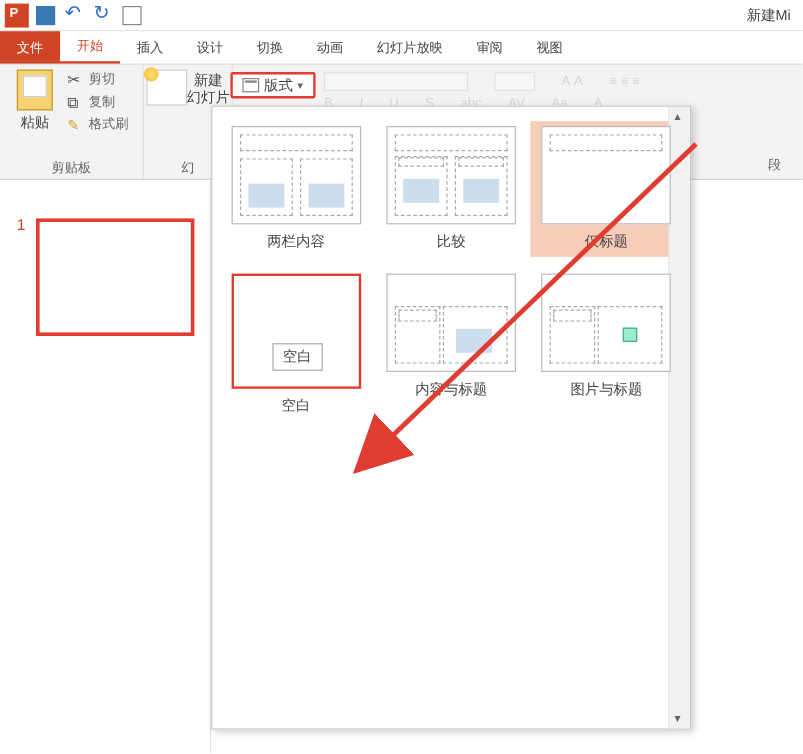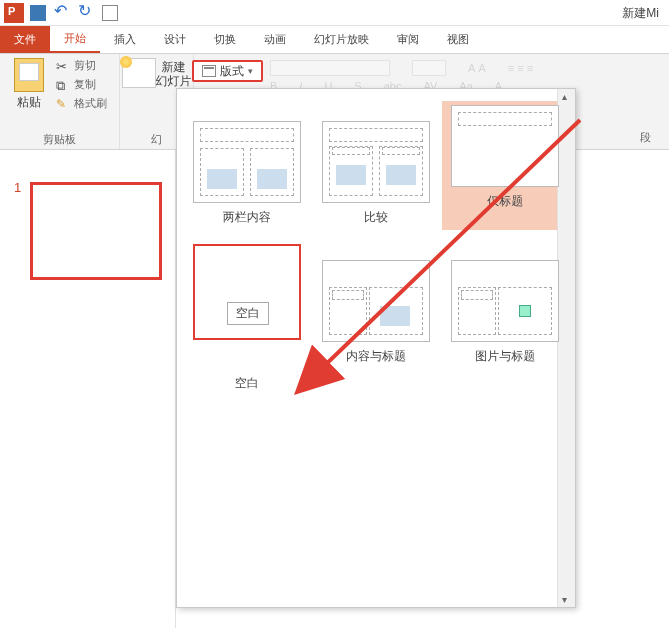--- a/index.html
+++ b/index.html
@@ -59,25 +59,25 @@
   .slide-panel { position: absolute; left: 0; top: 0; width: 176px; bottom: 0; border-right: 1px solid #e1e1e1; padding: 22px 8px; }
   .slide-num { position: absolute; left: 14px; top: 30px; color: #d04526; font-size: 13px; }
   .slide-thumb { position: absolute; left: 30px; top: 32px; width: 132px; height: 98px; background: #fff; border: 3px solid #e03c31; }
 
   
   .layout-panel { position: absolute; left: 176px; top: -62px; width: 400px; height: 520px; background: #fff; border: 1px solid #c8c8c8; box-shadow: 2px 2px 6px rgba(0,0,0,0.2); z-index: 10; }
   .layout-scroll { position: absolute; right: 0; top: 0; bottom: 0; width: 18px; background: #f1f1f1; border-left: 1px solid #e1e1e1; }
   .layout-scroll::before { content: "▴"; position: absolute; top: 2px; left: 4px; font-size: 10px; color: #666; }
   .layout-scroll::after { content: "▾"; position: absolute; bottom: 2px; left: 4px; font-size: 10px; color: #666; }
   .layout-grid { padding: 16px 10px; display: grid; grid-template-columns: repeat(3, 1fr); gap: 18px 10px; }
-  .layout-item { display: flex; flex-direction: column; align-items: center; cursor: pointer; margin-top: 16px; }
+  .layout-item { display: flex; flex-direction: column; align-items: center; cursor: pointer; }
   .layout-card { width: 108px; height: 82px; background: #fff; border: 1px solid #bbb; position: relative; padding: 6px; }
   .layout-item.title-only { background: #f7ccb9; padding:4px; margin:-4px; }
   .layout-item.title-only .layout-card { background:#fff; }
-  .layout-item.blank { padding:4px; margin:-4px;gap:29px; }
+  .layout-item.blank { padding:4px; margin:-4px; }
   .layout-item.blank .layout-card { border: 2px solid #e03c31; height: 96px; }
   .layout-label { margin-top: 6px; font-size: 12px; color: #444; text-align: center; }
   
   .ph-title { position:absolute; left:6px; right:6px; top:6px; height:14px; border:1px dashed #aaa; }
   .ph-col { position:absolute; top:26px; bottom:6px; border:1px dashed #aaa; }
   .ph-col.l { left:6px; width:44px; }
   .ph-col.r { right:6px; width:44px; }
   .ph-side { position:absolute; left:6px; top:26px; bottom:6px; width:38px; border:1px dashed #aaa; }
   .ph-main { position:absolute; right:6px; top:26px; bottom:6px; width:54px; border:1px dashed #aaa; }
   .ph-icons { position:absolute; width:30px; height:20px; background:#cde; }

